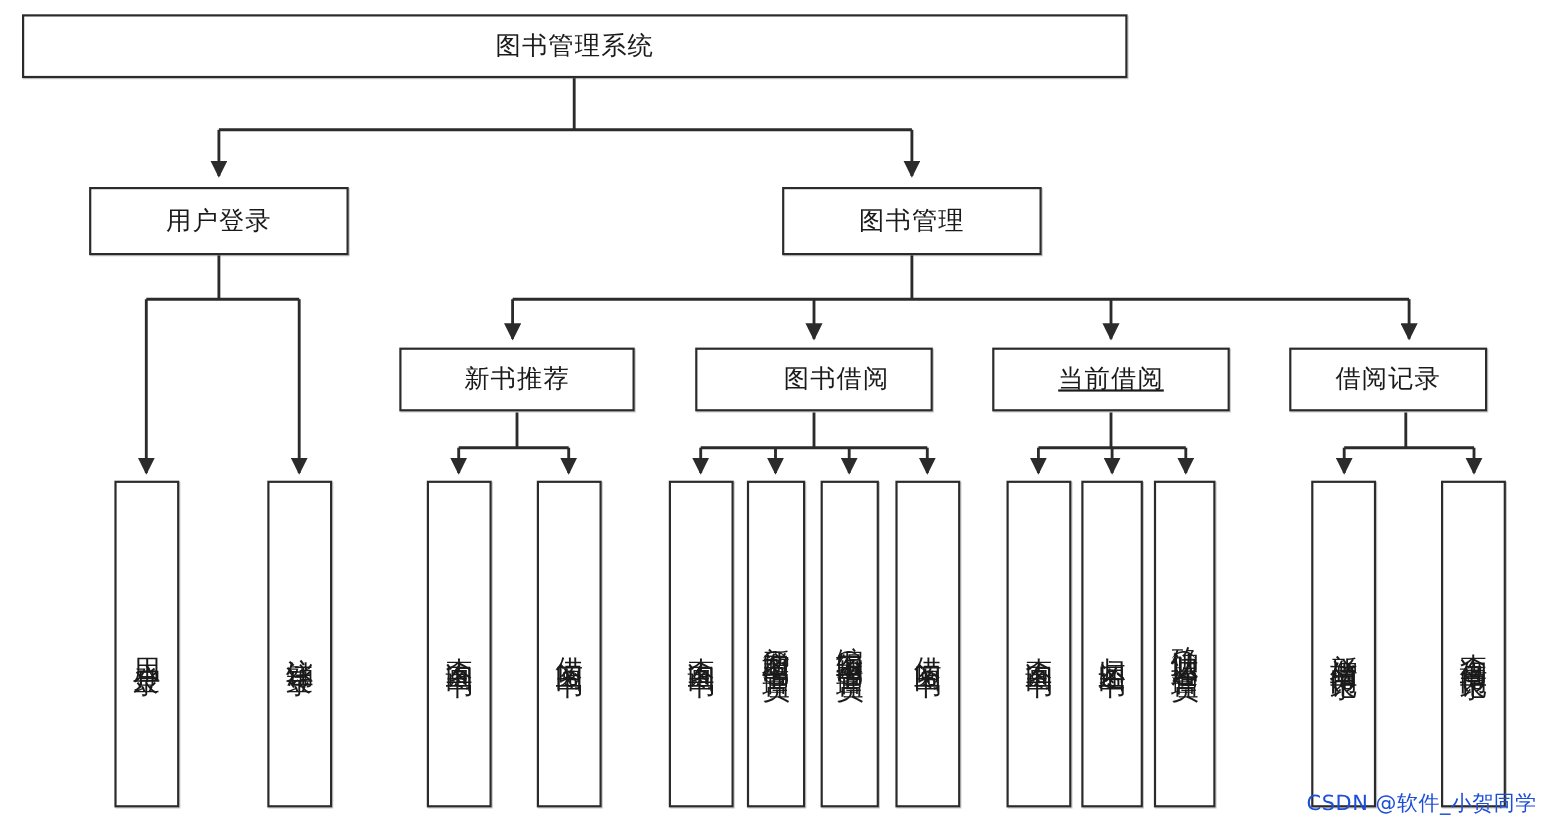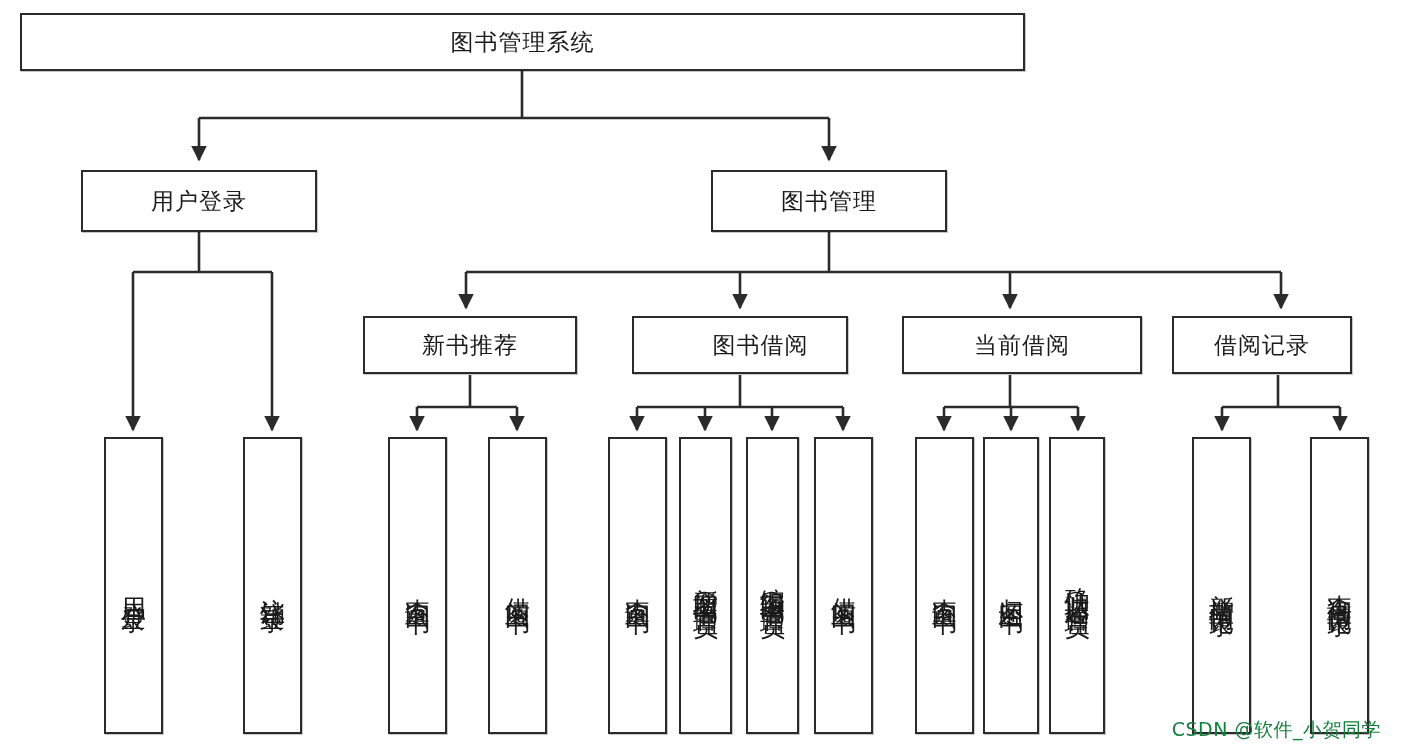--- a/index.html
+++ b/index.html
@@ -48,24 +48,24 @@
     justify-content:center;
   }
   .node-v .vtext{
     writing-mode:vertical-rl;
     text-orientation:upright;
     display:block;
     white-space:nowrap;
   }
   .watermark{
     position:absolute;
-    right:24px;
+    right:8px;
     bottom:4px;
     font-size:19px;
-    color:#15803d;
+    color:#1d4ed8;
     letter-spacing:0.5px;
     z-index:5;
     white-space:nowrap;
   }
 </style>
 </head>
 <body>
 
 <div id="canvas">
 
@@ -129,21 +129,21 @@
   <div class="node node-h" style="left:711px; top:170px; width:236px; height:62px;">
     <span>图书管理</span>
   </div>
 
   <div class="node node-h" style="left:363px; top:316px; width:214px; height:58px;">
     <span>新书推荐</span>
   </div>
   <div class="node node-h" style="left:632px; top:316px; width:216px; height:58px;padding-left:41px;">
     <span>图书借阅</span>
   </div>
-  <div class="node node-h" style="left:902px; top:316px; width:240px; height:58px;">
+  <div class="node node-h" style="left:902px; top:316px; width:216px; height:58px;text-decoration:underline;">
     <span>当前借阅</span>
   </div>
   <div class="node node-h" style="left:1172px; top:316px; width:180px; height:58px;">
     <span>借阅记录</span>
   </div>
 
   <div class="node node-v" style="left:104px; top:437px; width:59px; height:297px;">
     <span class="vtext">用户登录</span>
   </div>
   <div class="node node-v" style="left:243px; top:437px; width:59px; height:297px;">

